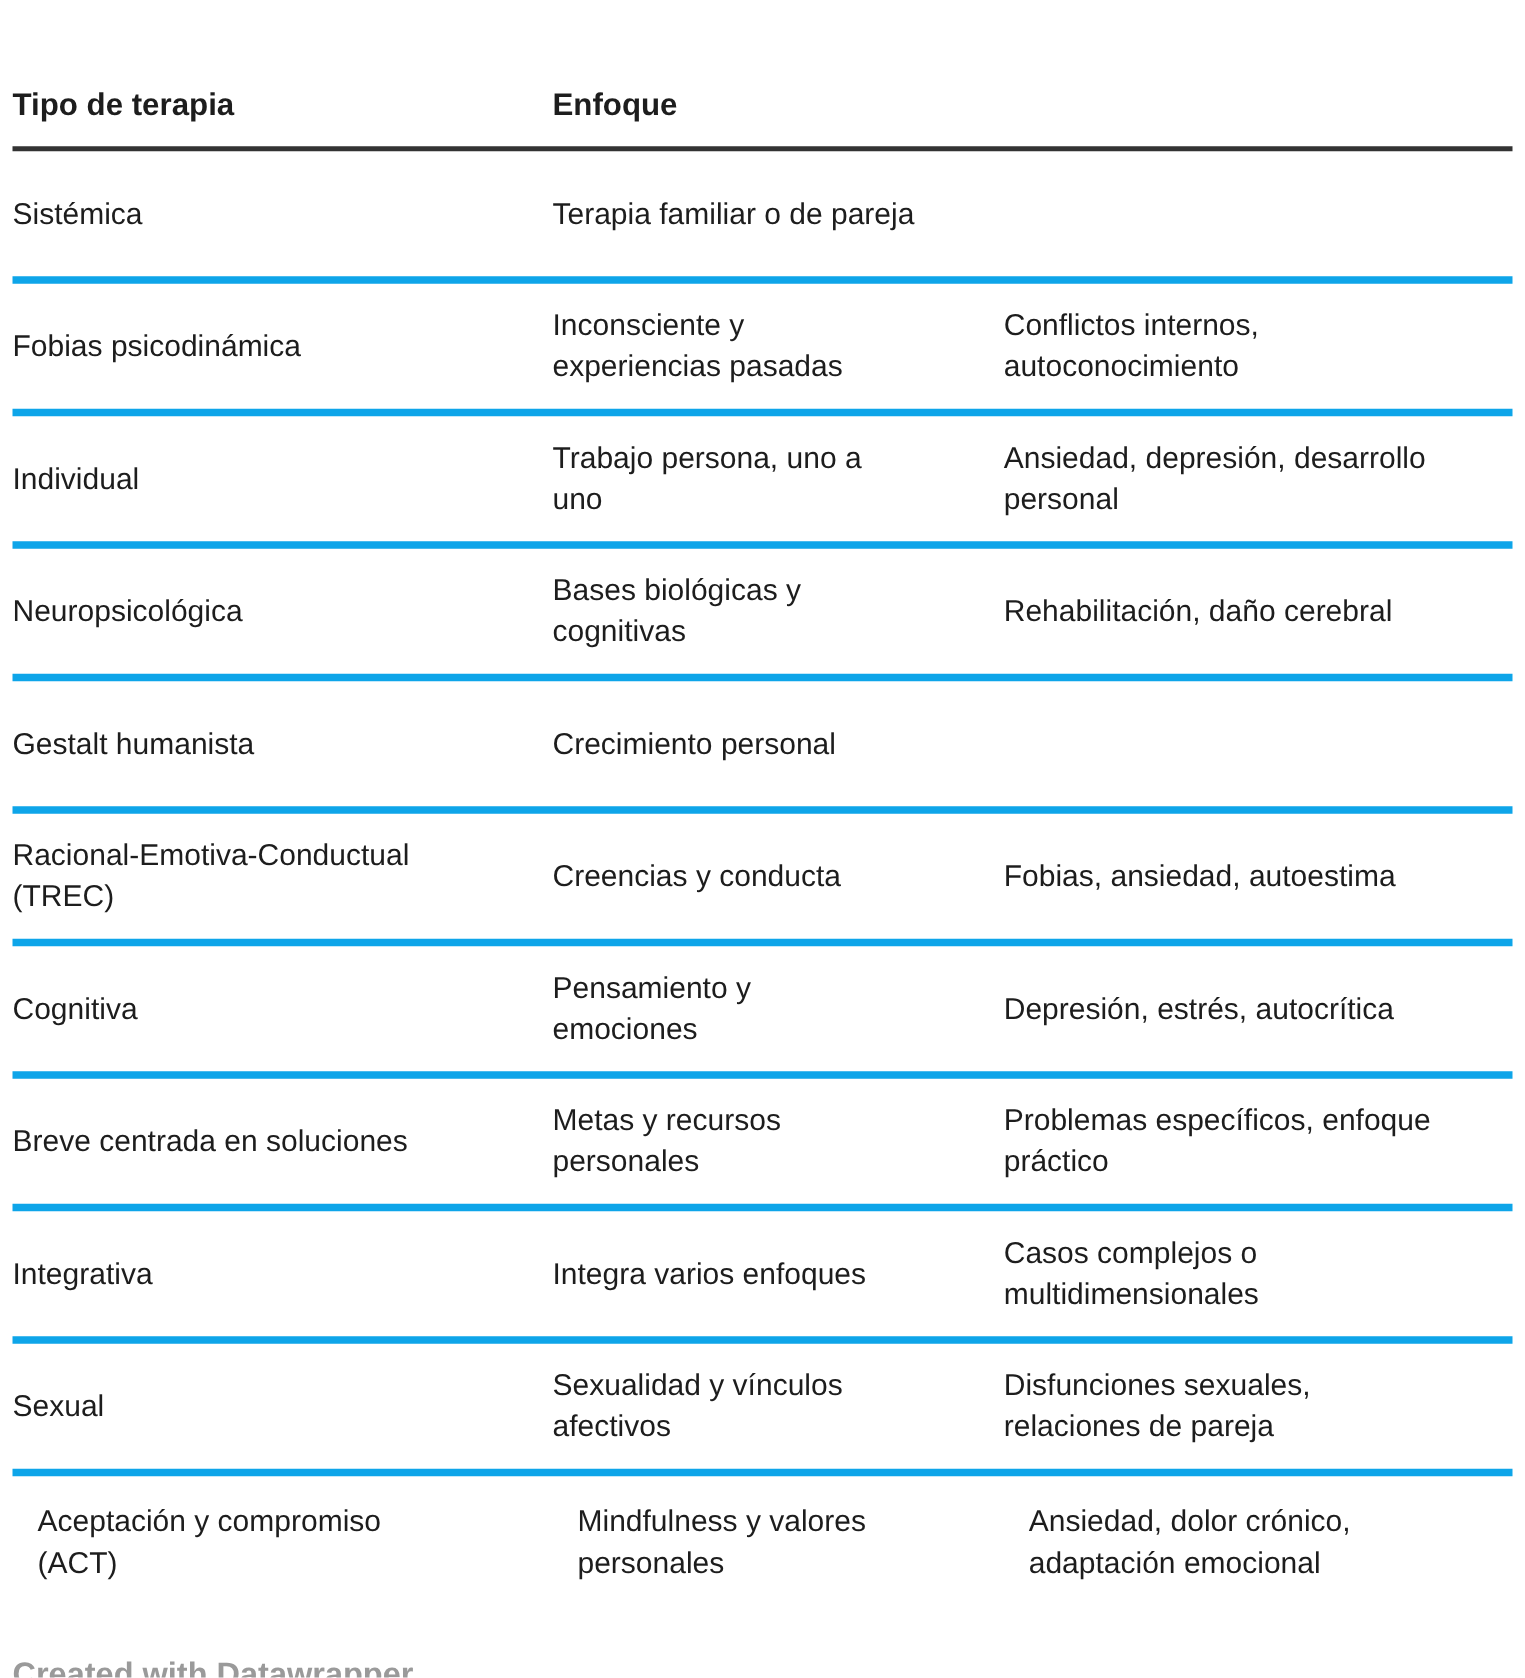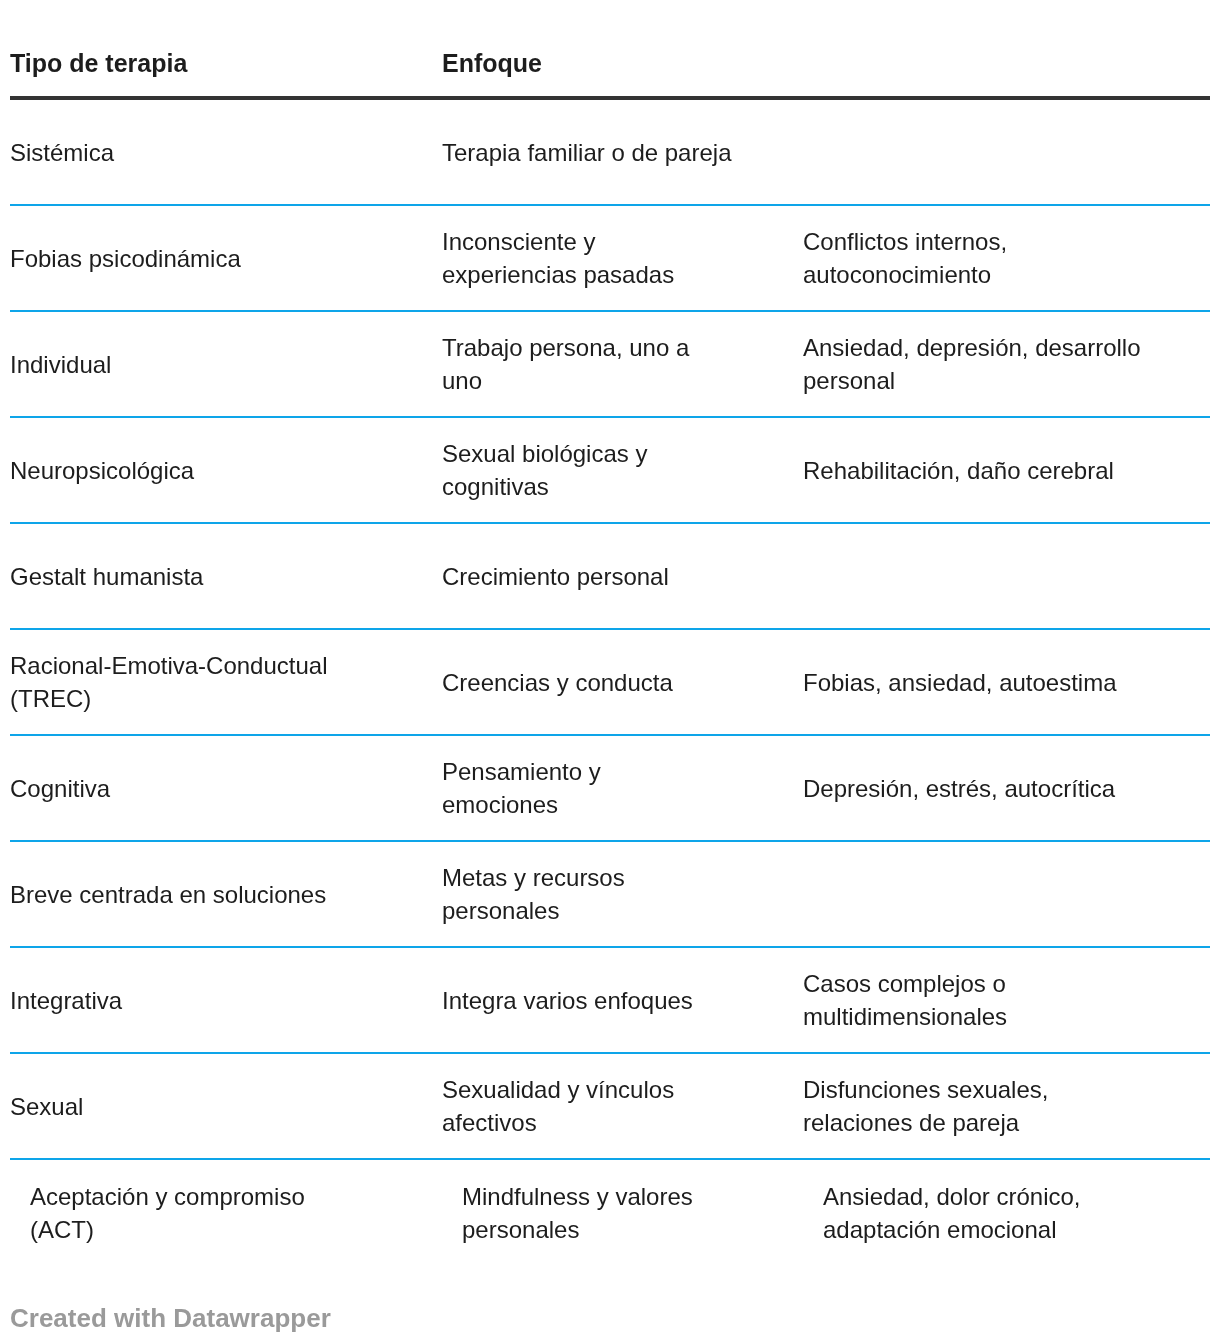--- a/index.html
+++ b/index.html
@@ -14,38 +14,38 @@
     height: 1342px;
     padding: 0 10px;
     background: #ffffff;
   }
   .dw-table {
     width: 100%;
   }
   .thead-row {
     display: grid;
     grid-template-columns: 432px 361px 1fr;
-    padding-top: 48px;
+    padding-top: 69px;
     padding-bottom: 17px;
     border-bottom: 4px solid #333333;
     align-items: end;
   }
   .th {
     font-size: 25px;
     font-weight: bold;
     line-height: 31px;
     padding-right: 30px;
     color: #1d1d1d;
   }
   .tr {
     display: grid;
     grid-template-columns: 432px 361px 1fr;
     min-height: 106px;
     align-items: center;
-    border-bottom: 2px solid #0ea5e9;
+    border-bottom: 6px solid #0ea5e9;
     padding: 14px 0;
   }
   .tr:last-child { border-bottom: none; margin-left: 20px; }
   .td {
     font-size: 24px;
     line-height: 33px;
     padding-right: 30px;
     white-space: pre-line;
     color: #1d1d1d;
   }
@@ -90,21 +90,21 @@
     <div class="tr">
       <div class="td">Individual</div>
       <div class="td">Trabajo persona, uno a
 uno</div>
       <div class="td">Ansiedad, depresión, desarrollo
 personal</div>
     </div>
 
     <div class="tr">
       <div class="td">Neuropsicológica</div>
-      <div class="td">Sexual biológicas y
+      <div class="td">Bases biológicas y
 cognitivas</div>
       <div class="td">Rehabilitación, daño cerebral</div>
     </div>
 
     <div class="tr">
       <div class="td">Gestalt humanista</div>
       <div class="td">Crecimiento personal</div>
     </div>
 
     <div class="tr">
@@ -118,20 +118,22 @@
       <div class="td">Cognitiva</div>
       <div class="td">Pensamiento y
 emociones</div>
       <div class="td">Depresión, estrés, autocrítica</div>
     </div>
 
     <div class="tr">
       <div class="td">Breve centrada en soluciones</div>
       <div class="td">Metas y recursos
 personales</div>
+      <div class="td">Problemas específicos, enfoque
+práctico</div>
     </div>
 
     <div class="tr">
       <div class="td">Integrativa</div>
       <div class="td">Integra varios enfoques</div>
       <div class="td">Casos complejos o
 multidimensionales</div>
     </div>
 
     <div class="tr">

